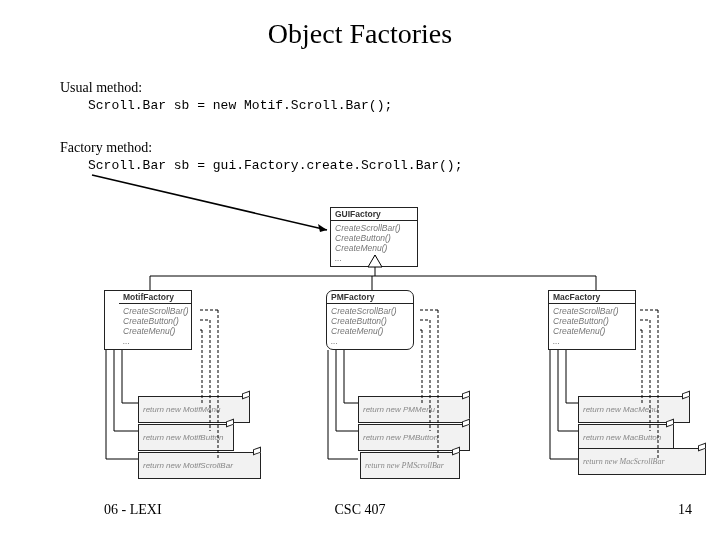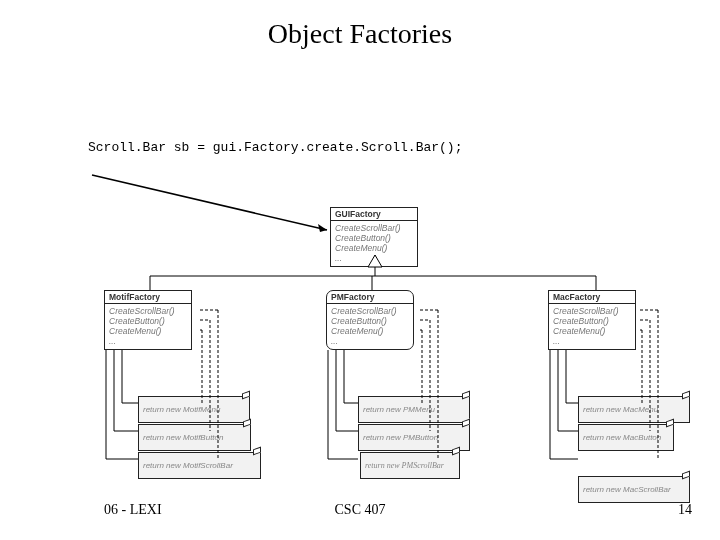--- a/index.html
+++ b/index.html
@@ -89,35 +89,38 @@
   .foot-left { left: 60px; margin-left: 44px; }
   .foot-center { left: 0; width: 720px; text-align: center; }
   .foot-right { right: 28px; }
 </style>
 </head>
 <body>
 
 <div class="title">Object Factories</div>
 
 <div class="left-block usual">
+  <div class="label">Usual method:</div>
+  <div class="code">Scroll.Bar sb = new Motif.Scroll.Bar();</div>
 </div>
 
 <div class="left-block factory">
+  <div class="label">Factory method:</div>
   <div class="code">Scroll.Bar sb = gui.Factory.create.Scroll.Bar();</div>
 </div>
 
 <div class="uml-box" style="left: 330px; top: 195px; width: 88px; height: 60px; margin-top: 12px;">
   <div class="uml-name">GUIFactory</div>
   <div class="uml-ops" style="white-space: pre-line;">CreateScrollBar()
 CreateButton()
 CreateMenu()
 ...</div>
 </div>
 
-<div class="uml-box" style="left: 104px; top: 290px; width: 88px; height: 60px;">
+<div class="uml-box" style="left: 104px; top: 290px; width: 88px; height: 60px; padding-left: 14px;">
   <div class="uml-name">MotifFactory</div>
   <div class="uml-ops" style="white-space: pre-line;">CreateScrollBar()
 CreateButton()
 CreateMenu()
 ...</div>
 </div>
 <div class="uml-box" style="left: 326px; top: 290px; width: 88px; height: 60px; border-radius: 7px;">
   <div class="uml-name">PMFactory</div>
   <div class="uml-ops" style="white-space: pre-line;">CreateScrollBar()
 CreateButton()
@@ -126,30 +129,30 @@
 </div>
 <div class="uml-box" style="left: 548px; top: 290px; width: 88px; height: 60px;">
   <div class="uml-name">MacFactory</div>
   <div class="uml-ops" style="white-space: pre-line;">CreateScrollBar()
 CreateButton()
 CreateMenu()
 ...</div>
 </div>
 
 <div class="little-box" style="left: 138px; top: 396px; width: 112px;"><span>return new MotifMenu</span><div class="fold"></div></div>
-<div class="little-box" style="left: 138px; top: 424px; width: 113px;"><span>return new MotifButton</span><div class="fold"></div></div>
+<div class="little-box" style="left: 138px; top: 424px; width: 96px;"><span>return new MotifButton</span><div class="fold"></div></div>
 <div class="little-box" style="left: 138px; top: 452px; width: 123px;"><span>return new MotifScrollBar</span><div class="fold"></div></div>
 
 <div class="little-box" style="left: 358px; top: 396px; width: 112px;"><span>return new PMMenu</span><div class="fold"></div></div>
 <div class="little-box" style="left: 358px; top: 424px; width: 112px;"><span>return new PMButton</span><div class="fold"></div></div>
 <div class="little-box" style="left: 360px; top: 452px; width: 100px; font-family: Liberation Serif, serif;"><span>return new PMScrollBar</span><div class="fold"></div></div>
 
 <div class="little-box" style="left: 578px; top: 396px; width: 112px;"><span>return new MacMenu</span><div class="fold"></div></div>
 <div class="little-box" style="left: 578px; top: 424px; width: 96px;"><span>return new MacButton</span><div class="fold"></div></div>
-<div class="little-box" style="left: 578px; top: 476px; width: 112px;"><span>return new MacScrollBar</span><div class="fold"></div></div>
+<div class="little-box" style="left: 578px; top: 448px; width: 128px; font-family: Liberation Serif, serif;"><span>return new MacScrollBar</span><div class="fold"></div></div>
 
 <svg class="diagram">
 
   <line x1="92" y1="175" x2="327" y2="230" stroke="#000" stroke-width="1.5"></line>
   <polygon points="327,230 318,224 320,232" fill="#000"></polygon>
 
   <line x1="375" y1="255" x2="375" y2="266" stroke="#000"></line>
   <polygon points="375,255 368,267 382,267" fill="#fff" stroke="#000"></polygon>
 
   <line x1="150" y1="276" x2="596" y2="276" stroke="#000"></line>

